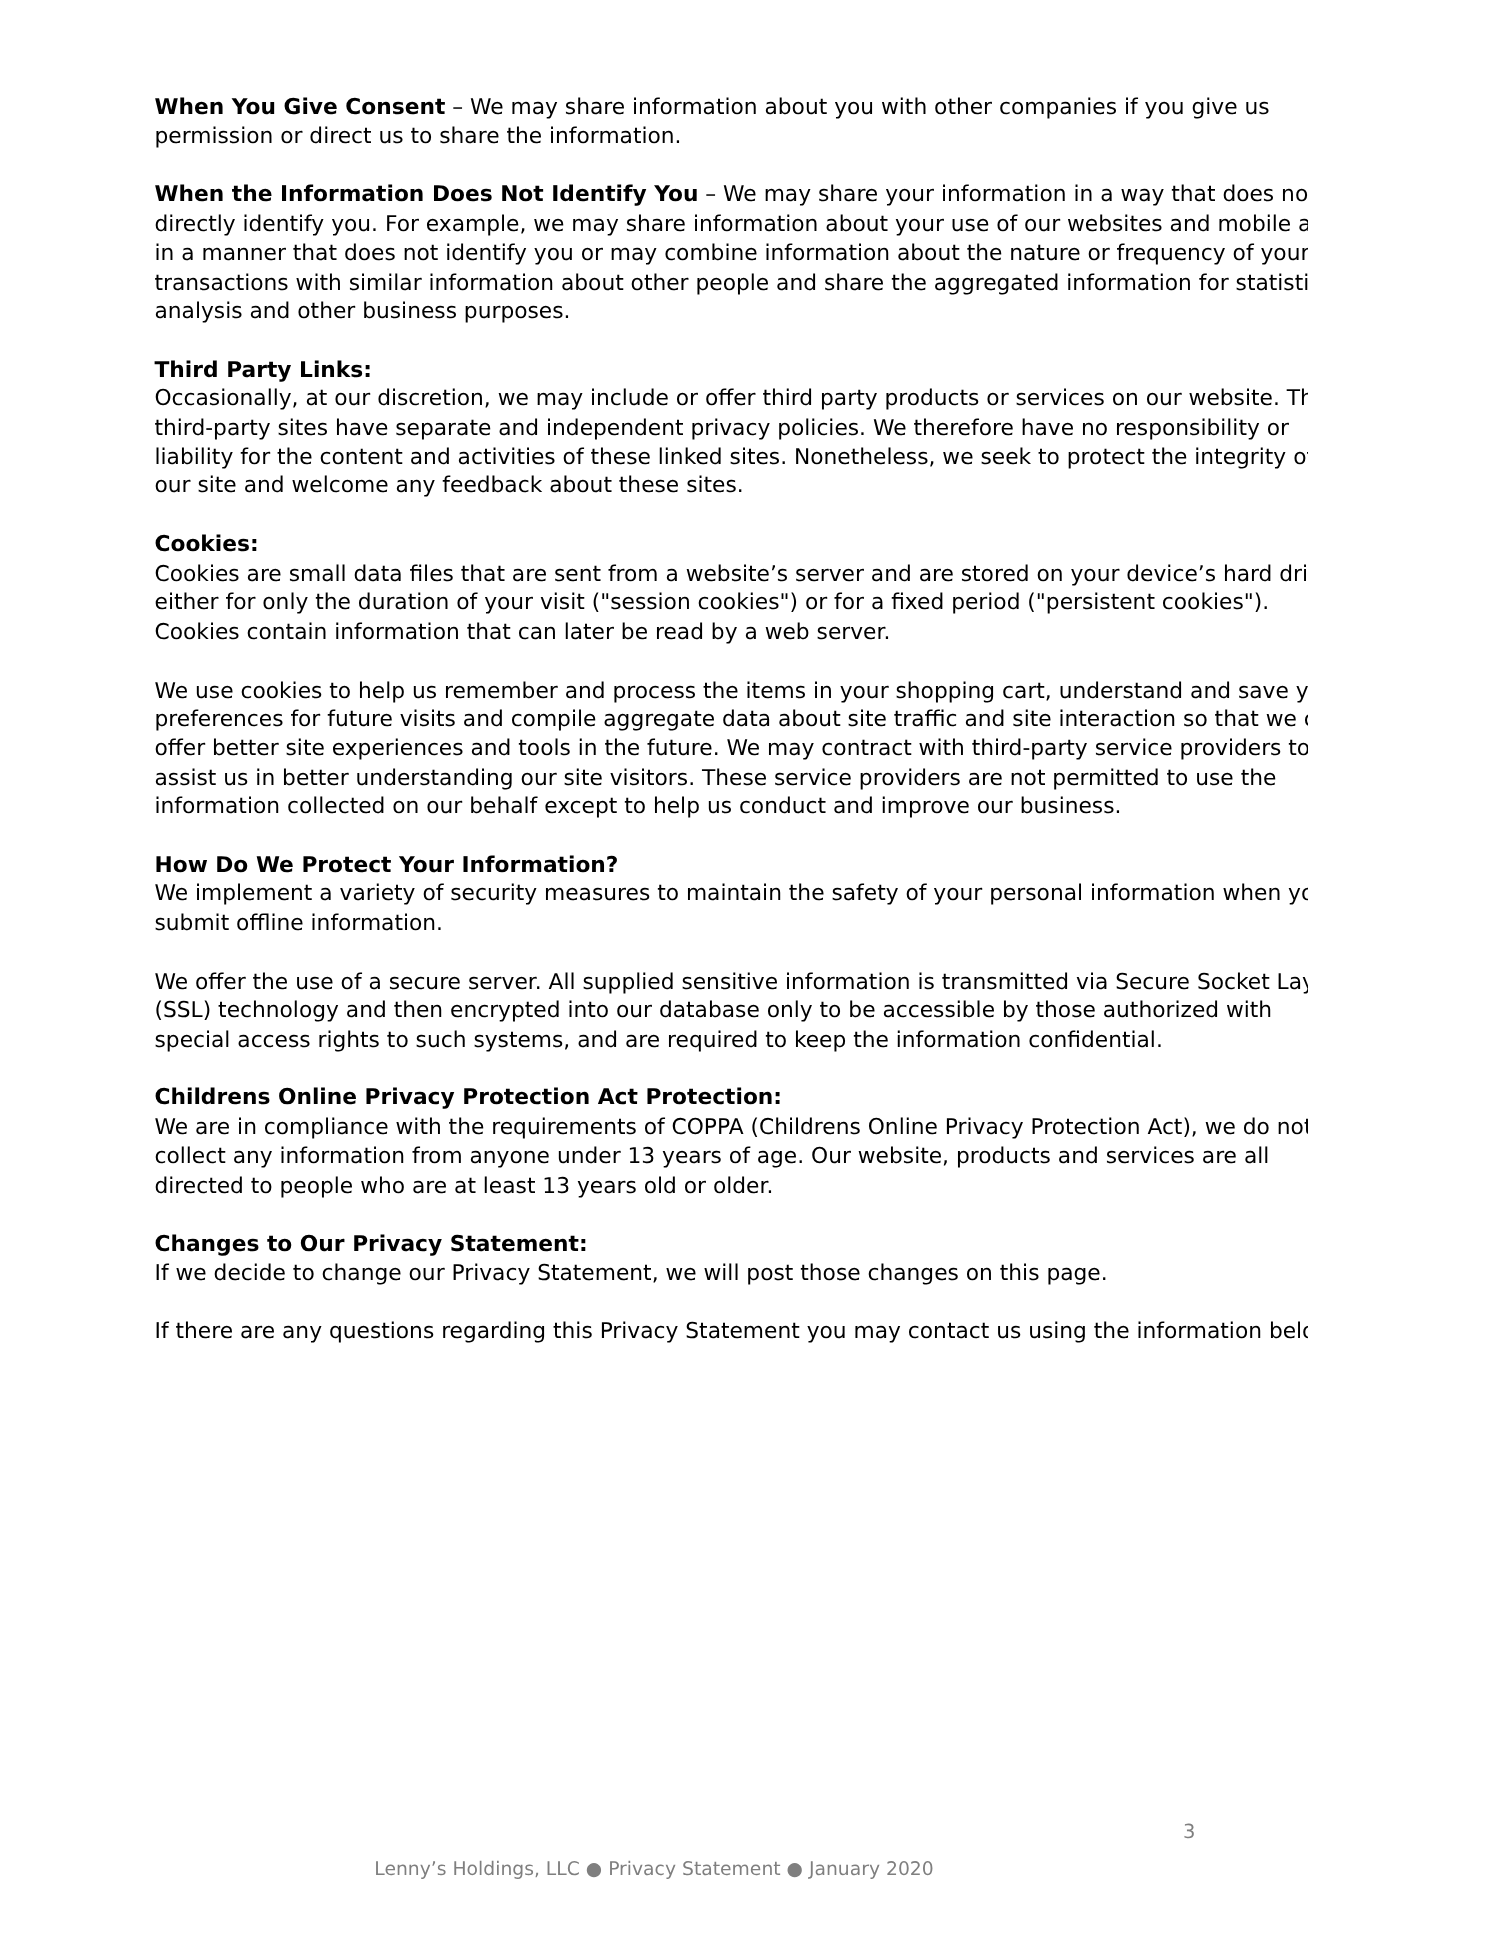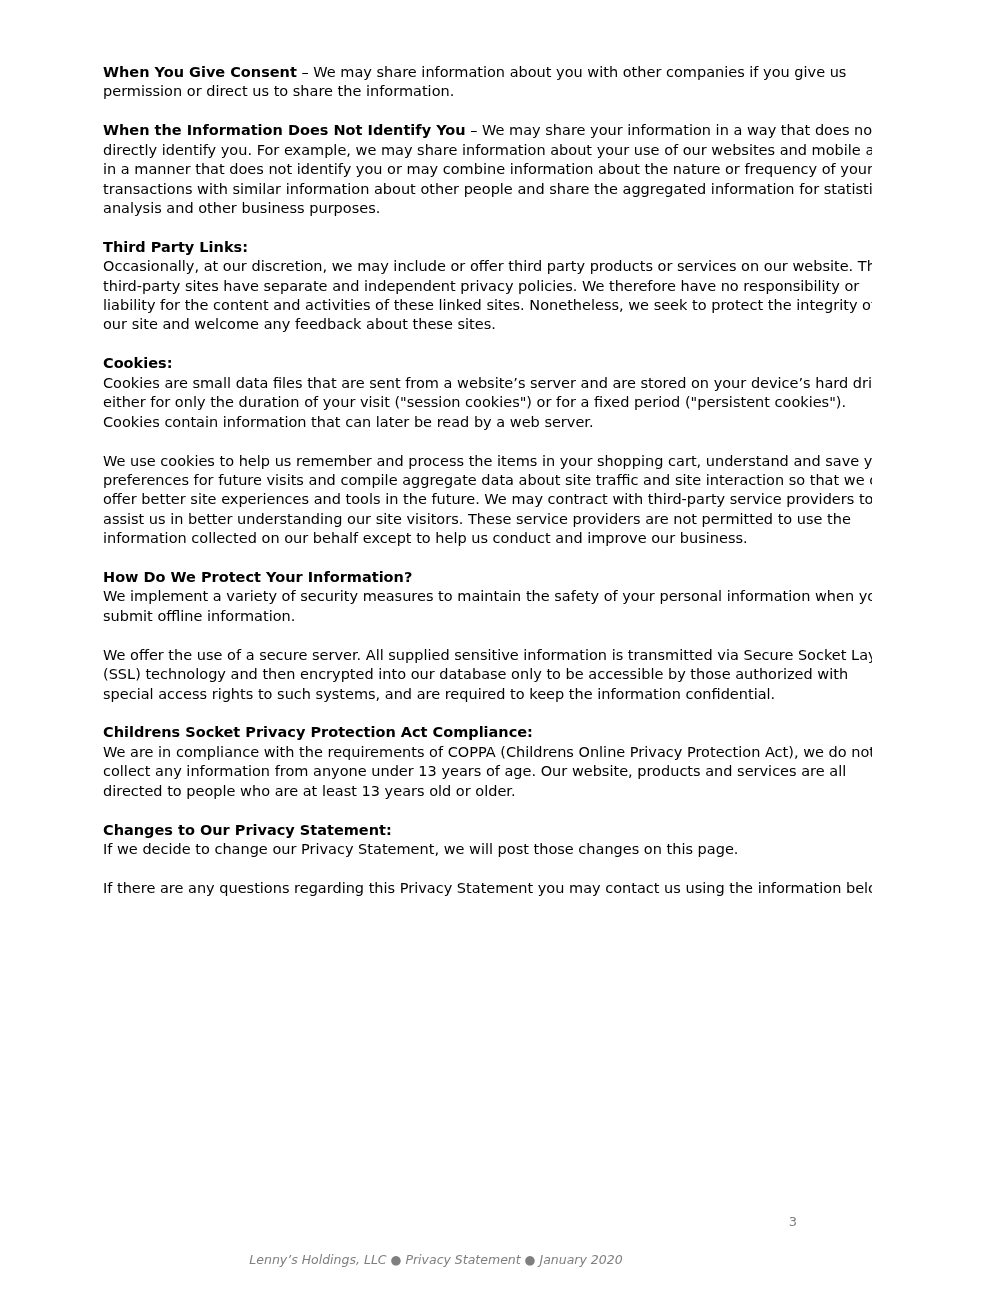--- a/index.html
+++ b/index.html
@@ -31,23 +31,21 @@
     font-size: 13px;
     color: #7f7f7f;
   }
   .footer {
     position: absolute;
     top: 1238px;
     left: 0;
     right: 0;
     text-align: center;
     font-size: 12.5px;
-    font-style: italic;
     color: #7f7f7f;
-    margin-top: 14px;
   }
 </style>
 </head>
 <body>
 
 <div class="page">
   <div class="content">
 
     <div class="section">
       <p class="para"><strong class="inline-head">When You Give Consent</strong><span> – We may share information about you with other companies if you give us permission or direct us to share the information.</span></p>
@@ -68,21 +66,21 @@
       <p class="para">We use cookies to help us remember and process the items in your shopping cart, understand and save your preferences for future visits and compile aggregate data about site traffic and site interaction so that we can offer better site experiences and tools in the future. We may contract with third-party service providers to assist us in better understanding our site visitors. These service providers are not permitted to use the information collected on our behalf except to help us conduct and improve our business.</p>
     </div>
 
     <div class="section">
       <div class="heading">How Do We Protect Your Information?</div>
       <p class="para">We implement a variety of security measures to maintain the safety of your personal information when you submit offline information.</p>
       <p class="para">We offer the use of a secure server. All supplied sensitive information is transmitted via Secure Socket Layer (SSL) technology and then encrypted into our database only to be accessible by those authorized with special access rights to such systems, and are required to keep the information confidential.</p>
     </div>
 
     <div class="section">
-      <div class="heading">Childrens Socket Privacy Protection Act Compliance:</div>
+      <div class="heading">Childrens Online Privacy Protection Act Protection:</div>
       <p class="para">We are in compliance with the requirements of COPPA (Childrens Online Privacy Protection Act), we do not collect any information from anyone under 13 years of age. Our website, products and services are all directed to people who are at least 13 years old or older.</p>
     </div>
 
 
 
     <div class="section">
       <div class="heading">Changes to Our Privacy Statement:</div>
       <p class="para">If we decide to change our Privacy Statement, we will post those changes on this page.</p>
     </div>
 

